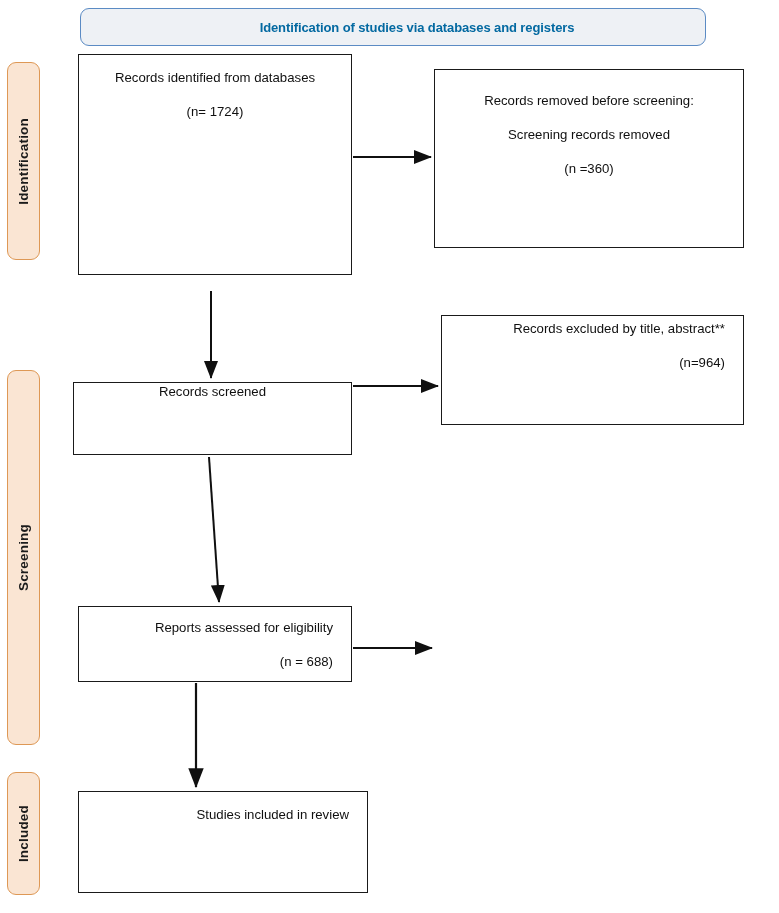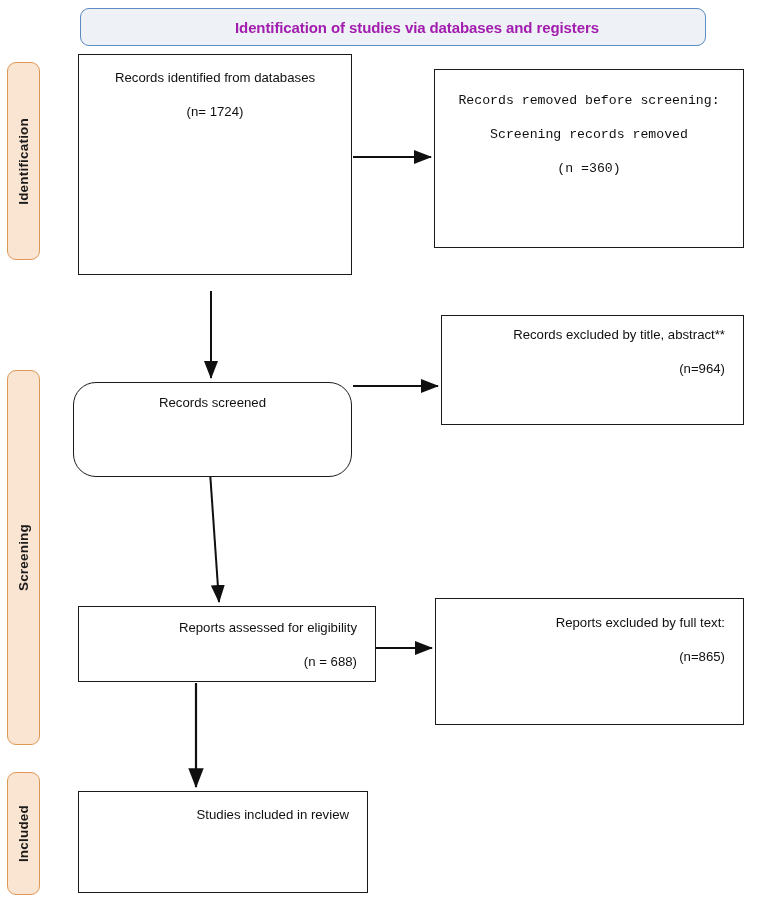--- a/index.html
+++ b/index.html
@@ -28,23 +28,23 @@
     height: 38px;
     background: #eef1f5;
     border: 1.5px solid #5b8bc4;
     border-radius: 9px;
     box-sizing: border-box;
     display: flex;
     align-items: center;
     justify-content: center;
   }
   .header-bar .header-text {
-    font-size: 15px;
+    font-size: 13px;
     font-weight: bold;
-    color: #a21caf;
+    color: #0369a1;
     letter-spacing: -0.1px;
     margin-left: 48px;
   }
 
   
   .stage {
     position: absolute;
     left: 7px;
     width: 33px;
     background: #fae5d3;
@@ -80,24 +80,24 @@
     font-size: 13.2px;
     color: #101010;
     line-height: 1.35;
     text-align: center;
   }
   .pbox .line + .line { margin-top: 16px; }
 
   .pbox.align-right .line { text-align: right; }
 
   #box-identified       { left: 78px;  top: 54px;  width: 274px; height: 221px; }
-  #box-removed          { left: 434px; top: 69px;  width: 310px; height: 179px; padding-top: 22px; font-family: Liberation Mono, monospace; }
-  #box-screened         { left: 73px;  top: 382px; width: 279px; height: 95px;  padding-top: 11px; border-radius: 23px; }
-  #box-excluded-title   { left: 441px; top: 315px; width: 303px; height: 110px; padding-top: 10px; }
-  #box-eligibility      { left: 78px;  top: 606px; width: 298px; height: 76px;  padding-top: 12px; }
+  #box-removed          { left: 434px; top: 69px;  width: 310px; height: 179px; padding-top: 22px; }
+  #box-screened         { left: 73px;  top: 382px; width: 279px; height: 73px;  padding-top: 0; }
+  #box-excluded-title   { left: 441px; top: 315px; width: 303px; height: 110px; padding-top: 4px; }
+  #box-eligibility      { left: 78px;  top: 606px; width: 274px; height: 76px;  padding-top: 12px; }
   #box-excluded-full    { left: 435px; top: 598px; width: 309px; height: 127px; padding-top: 15px; }
   #box-included         { left: 78px;  top: 791px; width: 290px; height: 102px; padding-top: 14px; }
 
   
   #connectors {
     position: absolute;
     left: 0;
     top: 0;
     width: 779px;
     height: 913px;
@@ -161,22 +161,18 @@
   <div class="pbox align-right" id="box-excluded-title">
     <div class="line">Records excluded by title, abstract**</div>
     <div class="line">(n=964)</div>
   </div>
 
   <div class="pbox align-right" id="box-eligibility">
     <div class="line">Reports assessed for eligibility</div>
     <div class="line">(n = 688)</div>
   </div>
 
-  <div class="pbox align-right" id="box-excluded-full">
-    <div class="line">Reports excluded by full text:</div>
-    <div class="line">(n=865)</div>
-  </div>
 
   <div class="pbox align-right" id="box-included">
     <div class="line">Studies included in review</div>
   </div>
 
 </div>
 
 </body></html>

